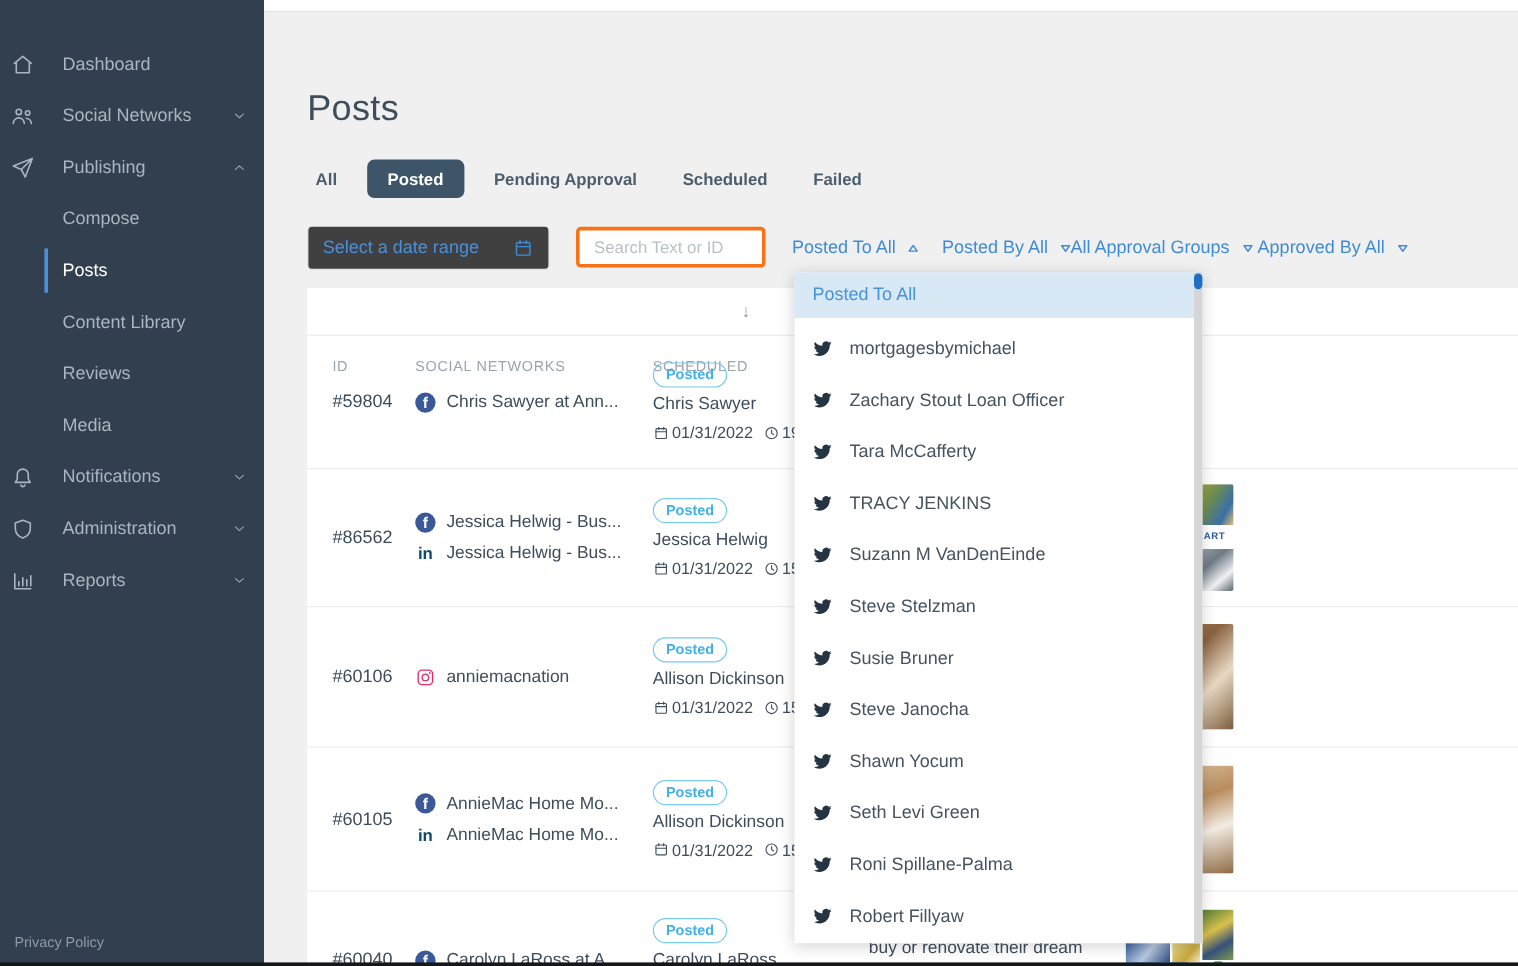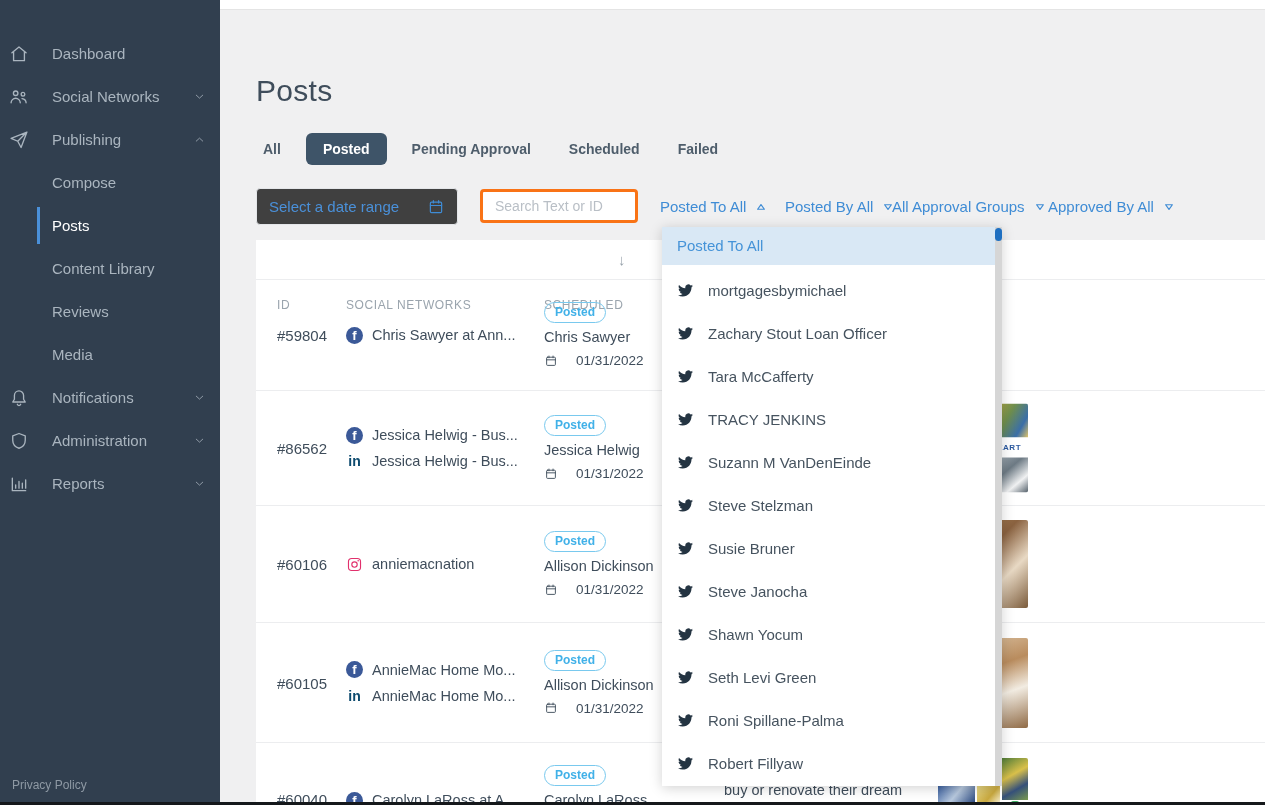--- a/index.html
+++ b/index.html
@@ -54,21 +54,21 @@
   .cc { position:absolute; top:50%; transform:translateY(-50%); }
   .c-id { left:21px; font-size:15px; color:#3f4d5b; }
   .c-sn { left:90px; }
   .sn-line { display:flex; align-items:center; gap:9px; height:26px; font-size:14.5px; color:#3f4d5b; }
   .fb-ic { width:17px; height:17px; border-radius:50%; background:#3b5998; color:#fff; font-size:13px; font-weight:bold; text-align:center; line-height:17px; display:inline-block; }
   .in-ic { color:#0c4a6e; font-size:14px; font-weight:800; width:17px; text-align:center; display:inline-block; }
   .ig-ic { width:17px; height:17px; color:#e1306c; }
   .c-sched { left:288px; width:210px; }
   .badge { display:inline-block; border:1.5px solid #79c9ee; color:#41b1e8; font-size:12px; font-weight:bold; border-radius:12px; padding:2px 10px 3px; margin-bottom:6px; }
   .sched-name { font-size:14.5px; color:#3f4d5b; margin-bottom:8px; }
-  .sched-date { display:flex; align-items:center; gap:18px; font-size:13.5px; color:#3f4d5b; }
+  .sched-date { display:flex; align-items:center; gap:2px; font-size:13.5px; color:#3f4d5b; }
   .sched-date .sic { width:14px; height:14px; color:#3f4d5b; }
   .sched-date .gap { width:4px; }
   .c-content { left:468px; width:212px; font-size:14.5px; color:#3f4d5b; line-height:19px; }
 
   
   .row.cut .c-id { top:48px; transform:none; }
   .row.cut .c-sn { top:44px; transform:none; }
   .row.cut .c-sched { top:22px; transform:none; }
   .row.cut .c-content { top:38px; transform:none; }
   .row.cut .c-media { top:15px; transform:none; }

